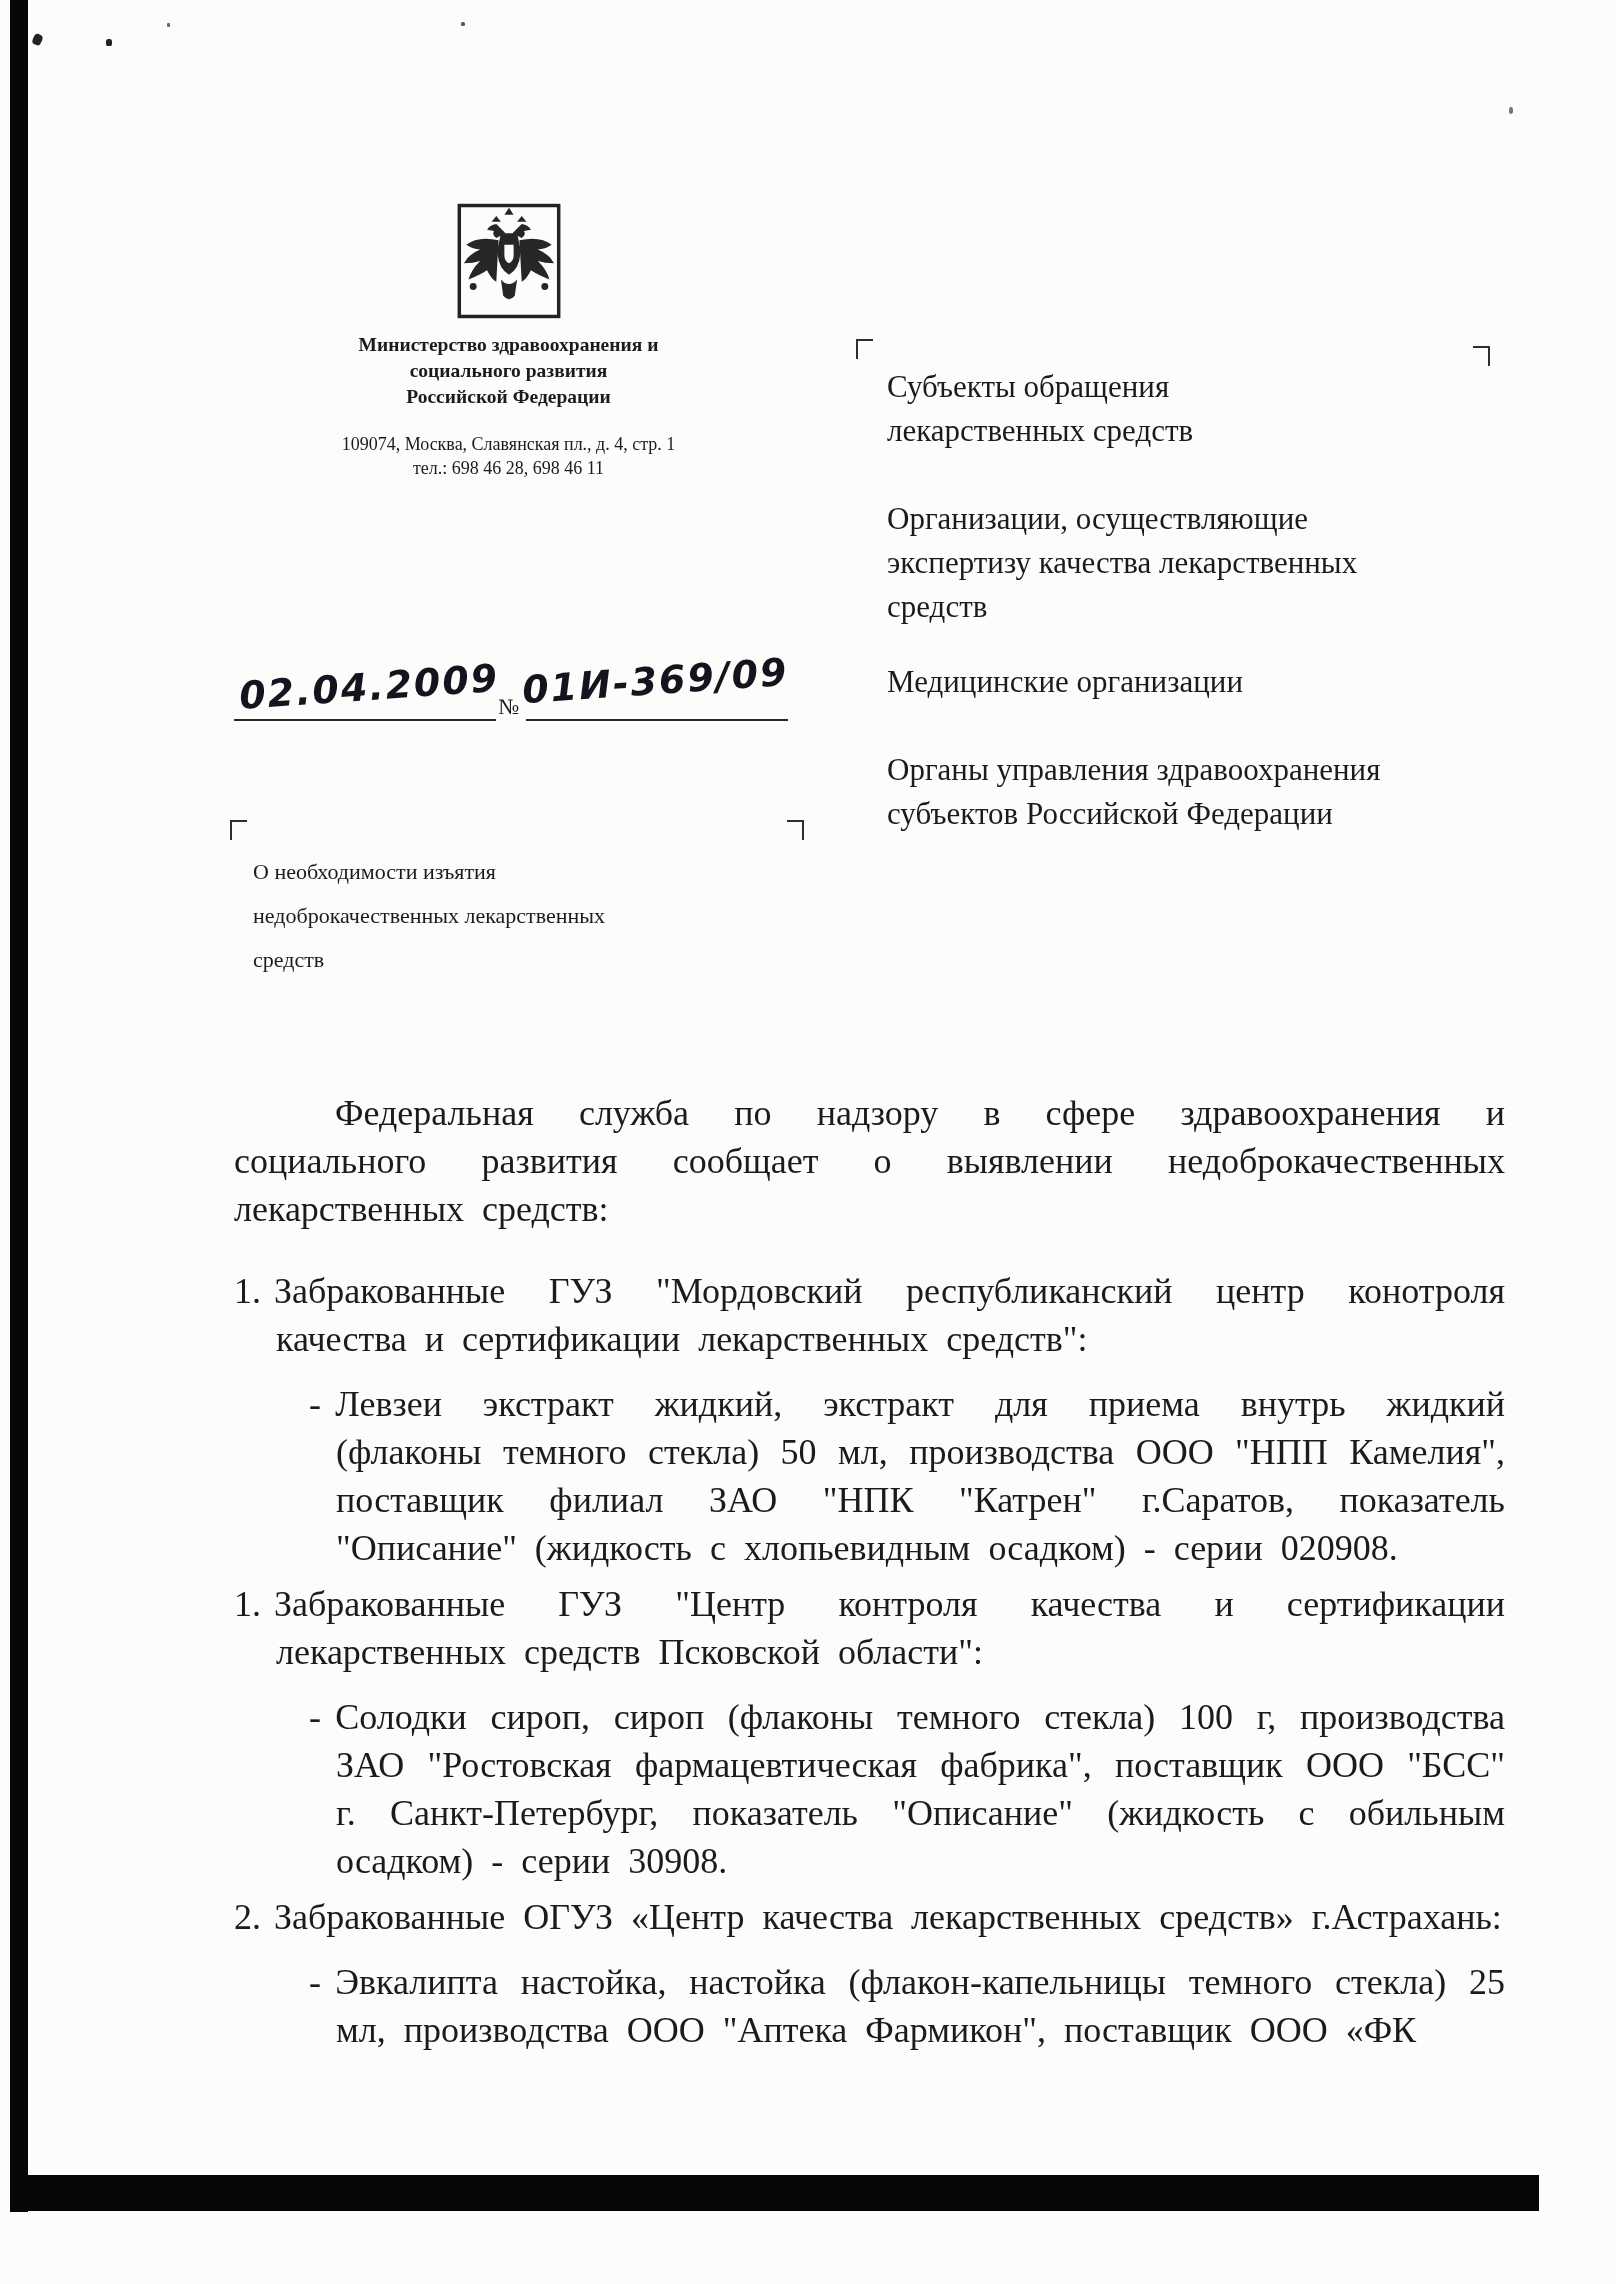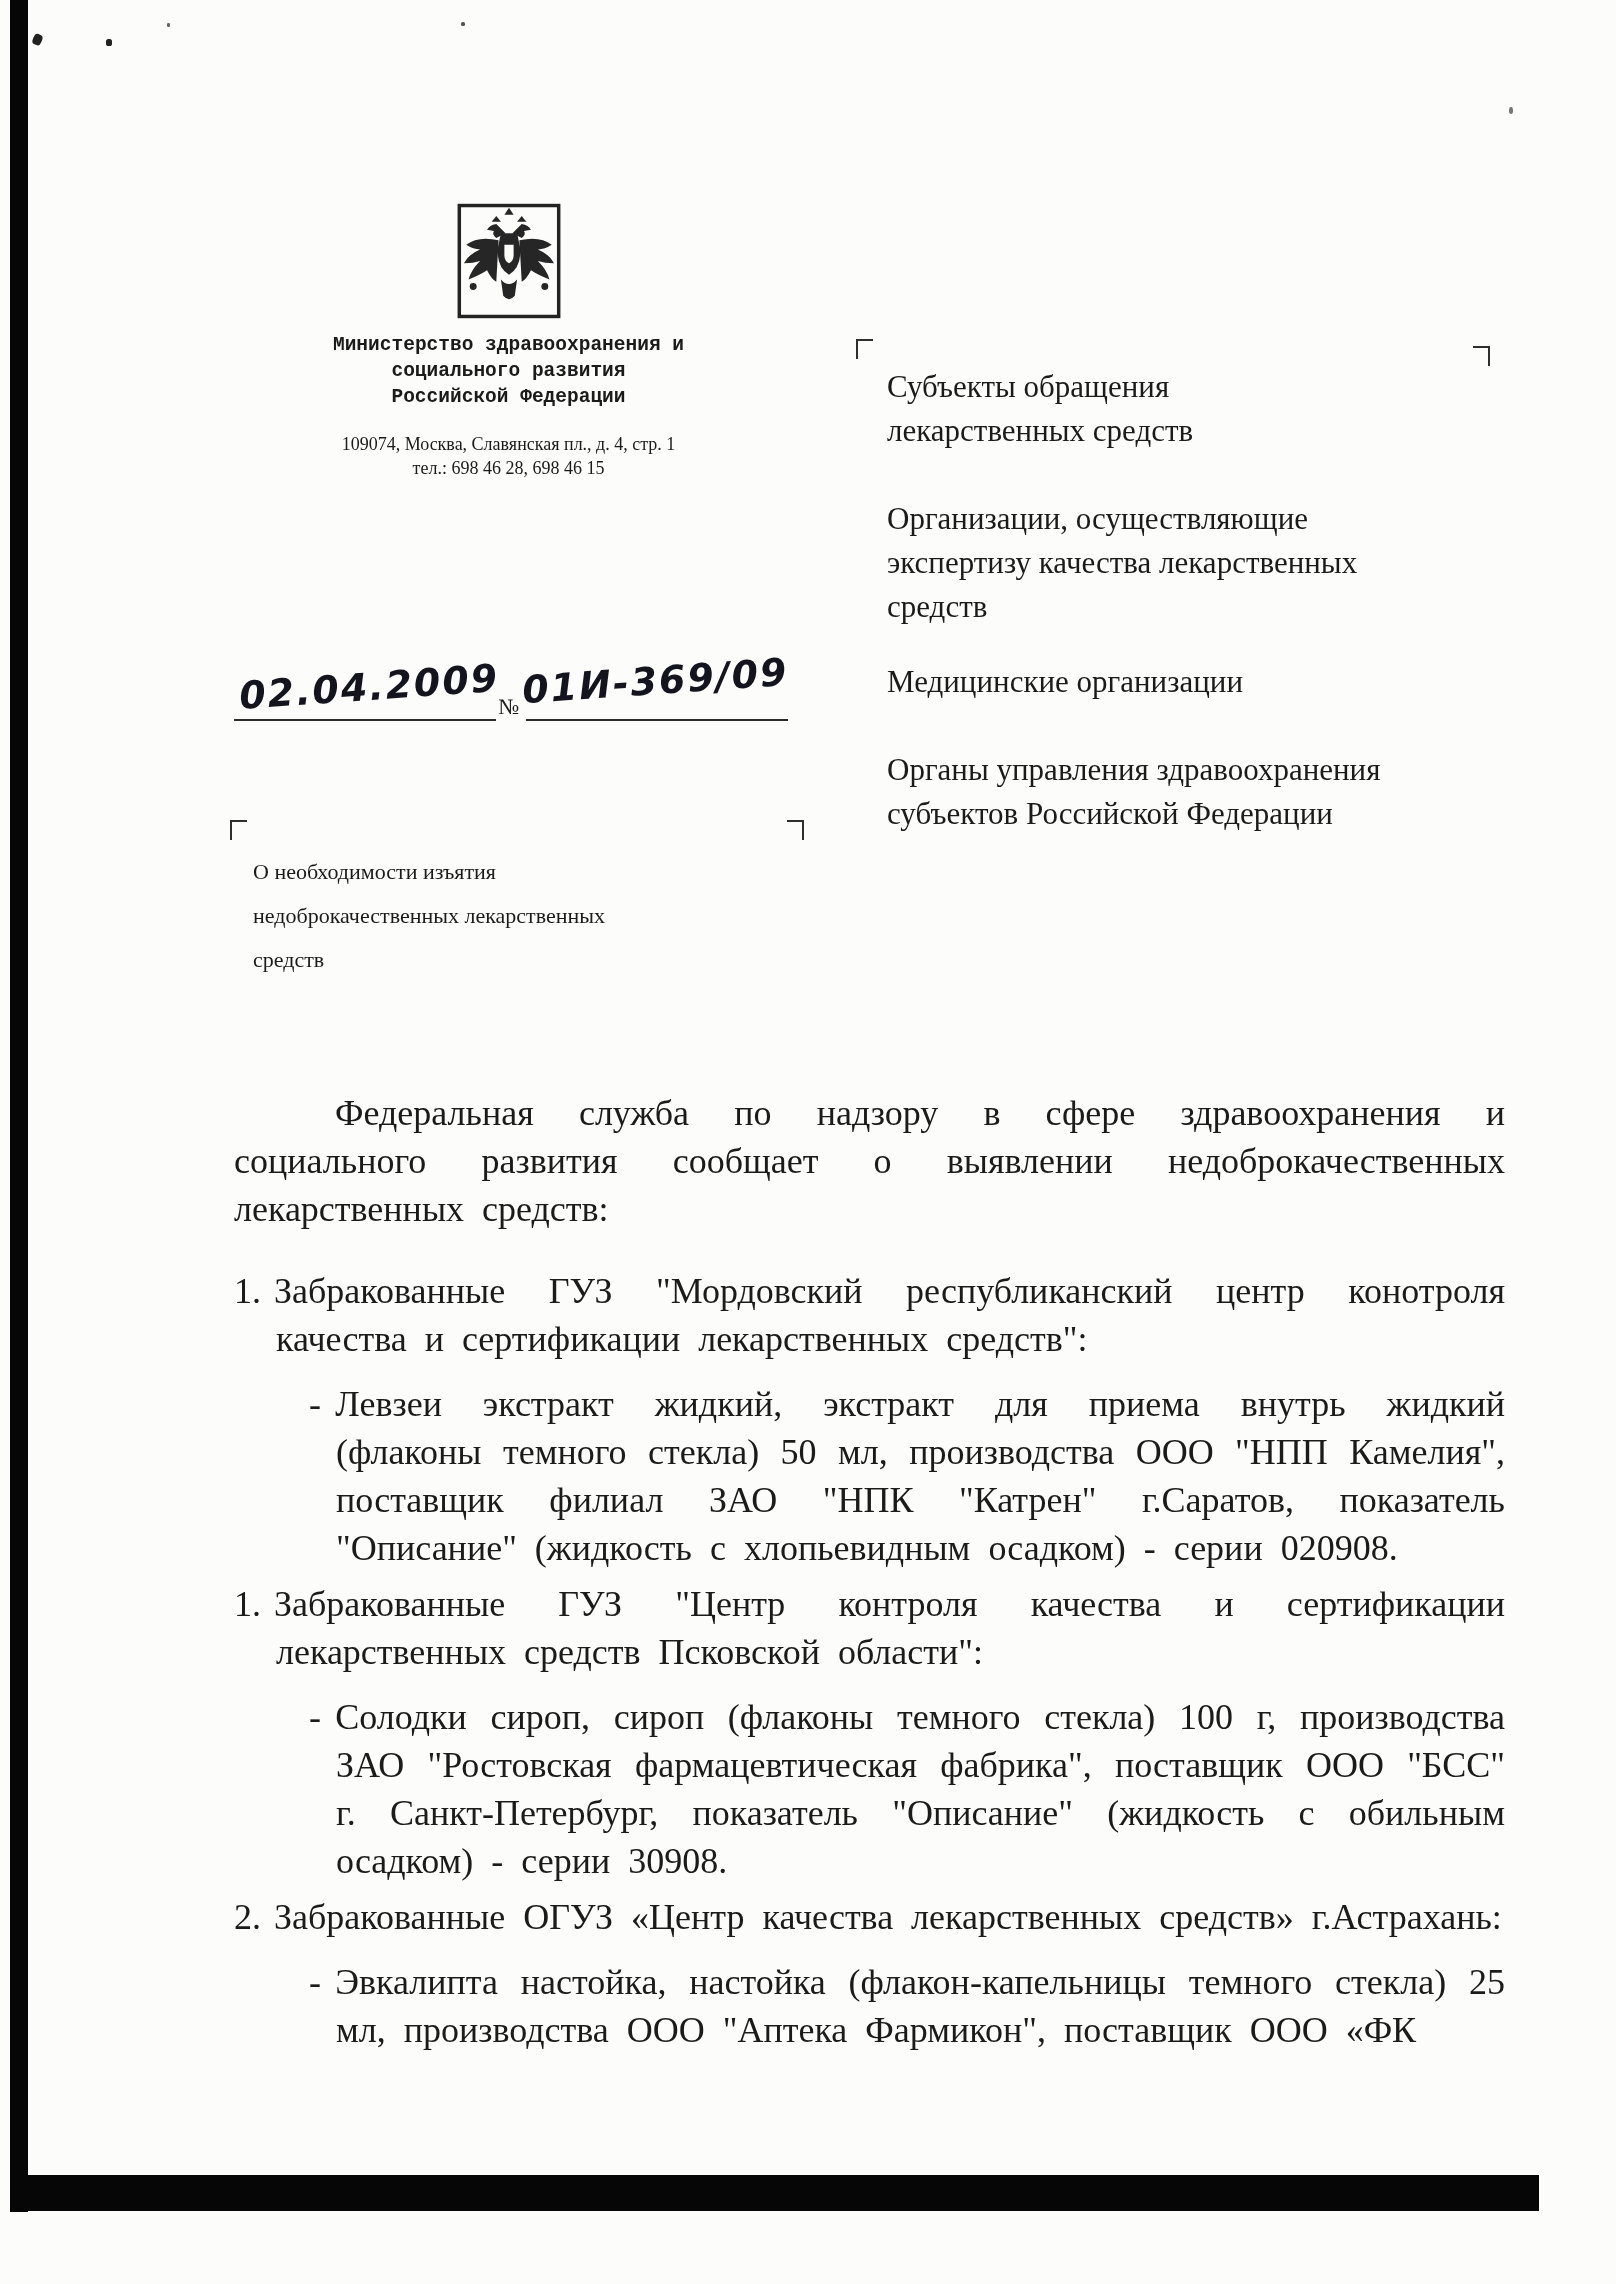--- a/index.html
+++ b/index.html
@@ -19,21 +19,21 @@
   .speck { position:absolute; background:#222; border-radius:40%; }
   .speck.s1 { left:33px;  top:34px;  width:8.5px; height:11px; transform:rotate(22deg); }
   .speck.s2 { left:106px; top:39px;  width:5.9px;  height:6.5px; }
   .speck.s3 { left:461px; top:22px;  width:3.9px;  height:3.9px;  background:#555; }
   .speck.s4 { left:1509px;top:107px; width:3.9px;  height:7.2px; background:#777; }
   .speck.s5 { left:167px; top:23.4px;  width:3.3px;  height:3.3px;  background:#666; }
 
   
   .letterhead { position:absolute; left:273px; top:203px; width:471px; text-align:center; }
   .emblem { width:104px; height:116px; margin:0 auto; display:block; }
-  .ministry { margin-top:13px; font-weight:bold; font-size:19.5px; line-height:26px; white-space:pre-line;font-family:Liberation Mono, monospace; }
+  .ministry { margin-top:13px; font-weight:bold; font-size:19.5px; line-height:26px; white-space:pre-line; }
   .service  { margin-top:15.6px; font-weight:bold; font-size:26px; line-height:33px; letter-spacing:0.3px; white-space:pre-line; }
   .address  { margin-top:21px; font-size:18px; line-height:26px; }
   .phone    { font-size:18px; line-height:23.4px; }
 
   
   .ref-row { position:absolute; left:234px; top:651px; width:560px; height:81px; }
   .ref-underline { position:absolute; height:0; border-bottom:2px solid #2b2b2b; }
   .u1 { left:0;    top:68px; width:262px; }
   .u2 { left:292px; top:68px; width:262px; }
   .ref-no-sign { position:absolute; left:264px; top:43px; font-size:22px; }
@@ -112,21 +112,21 @@
         <path d="M38 66 Q45 74 52 66 L50 80 q-5 6 -10 0 Z"></path>
         <circle cx="14" cy="72" r="3"></circle>
         <circle cx="76" cy="72" r="3"></circle>
         <path d="M41 36 h8 v9 q0 5 -4 7 q-4 -2 -4 -7 z" fill="#fcfcfa"></path>
       </g>
     </svg>
     <div class="ministry">Министерство здравоохранения и
 социального развития
 Российской Федерации</div>
     <div class="address">109074, Москва, Славянская пл., д. 4, стр. 1</div>
-    <div class="phone">тел.: 698 46 28, 698 46 15</div>
+    <div class="phone">тел.: 698 46 28, 698 46 11</div>
   </div>
 
   <div class="ref-row">
     <span class="hw hw-date">02.04.2009</span>
     <span class="ref-no-sign">№</span>
     <span class="hw hw-num">01И-369/09</span>
     <div class="ref-underline u1"></div>
     <div class="ref-underline u2"></div>
   </div>
 

